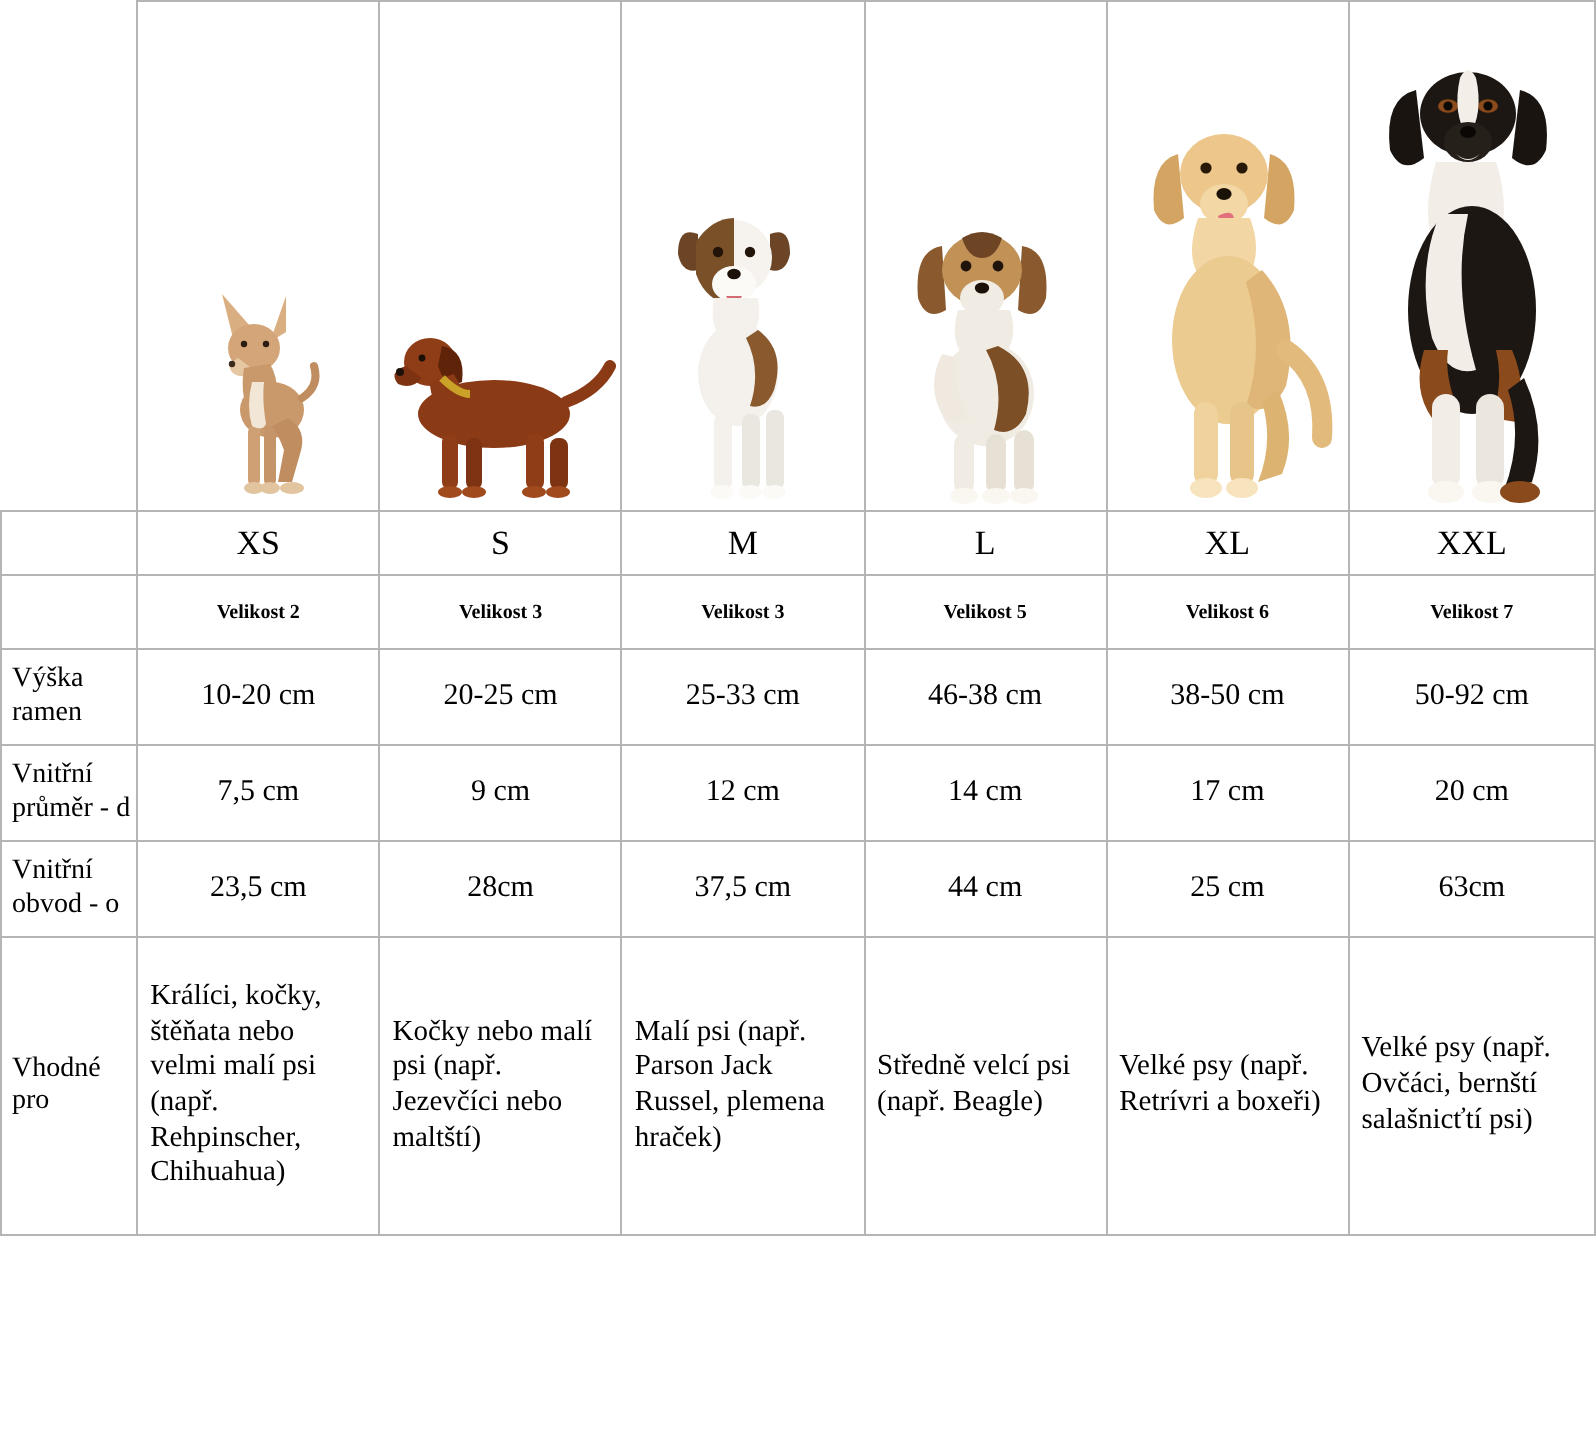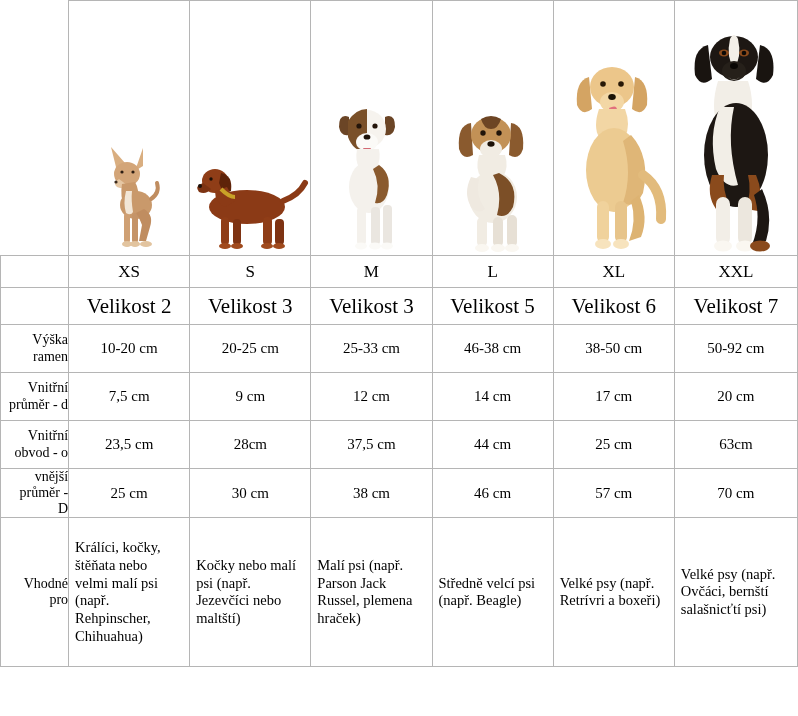--- a/index.html
+++ b/index.html
@@ -50,28 +50,29 @@
     display: block;
   }
 
   
   tr.size-row td {
     height: 31px;
     font-size: 17px;
   }
   tr.velikost-row td {
     height: 36px;
-    font-size: 21px;
+    font-size: 10px;
+    font-weight: bold;
   }
 
   
   tr.data-row td { height: 47px; text-align: center; }
   tr.data-row td.rowlabel,
   tr.fit-row td.rowlabel {
-    text-align: right;
+    text-align: left;
     padding-left: 5px;
     font-size: 14px;
     line-height: 1.15;
   }
 
   
   tr.fit-row td {
     height: 140px;
     vertical-align: middle;
   }
@@ -361,29 +362,20 @@
   <tr class="data-row">
     <td class="rowlabel">Vnitřní obvod - o</td>
     <td>23,5 cm</td>
     <td>28cm</td>
     <td>37,5 cm</td>
     <td>44 cm</td>
     <td>25 cm</td>
     <td>63cm</td>
   </tr>
 
-  <tr class="data-row">
-    <td class="rowlabel">vnější průměr - D</td>
-    <td>25 cm</td>
-    <td>30 cm</td>
-    <td>38 cm</td>
-    <td>46 cm</td>
-    <td>57 cm</td>
-    <td>70 cm</td>
-  </tr>
 
   <tr class="fit-row">
     <td class="rowlabel">Vhodné pro</td>
     <td class="fitcell">Králíci, kočky, štěňata nebo velmi malí psi (např. Rehpinscher, Chihuahua)</td>
     <td class="fitcell">Kočky nebo malí psi (např. Jezevčíci nebo maltští)</td>
     <td class="fitcell">Malí psi (např. Parson Jack Russel, plemena hraček)</td>
     <td class="fitcell">Středně velcí psi (např. Beagle)</td>
     <td class="fitcell">Velké psy (např. Retrívri a boxeři)</td>
     <td class="fitcell">Velké psy (např. Ovčáci, bernští salašnicťtí psi)</td>
   </tr>

